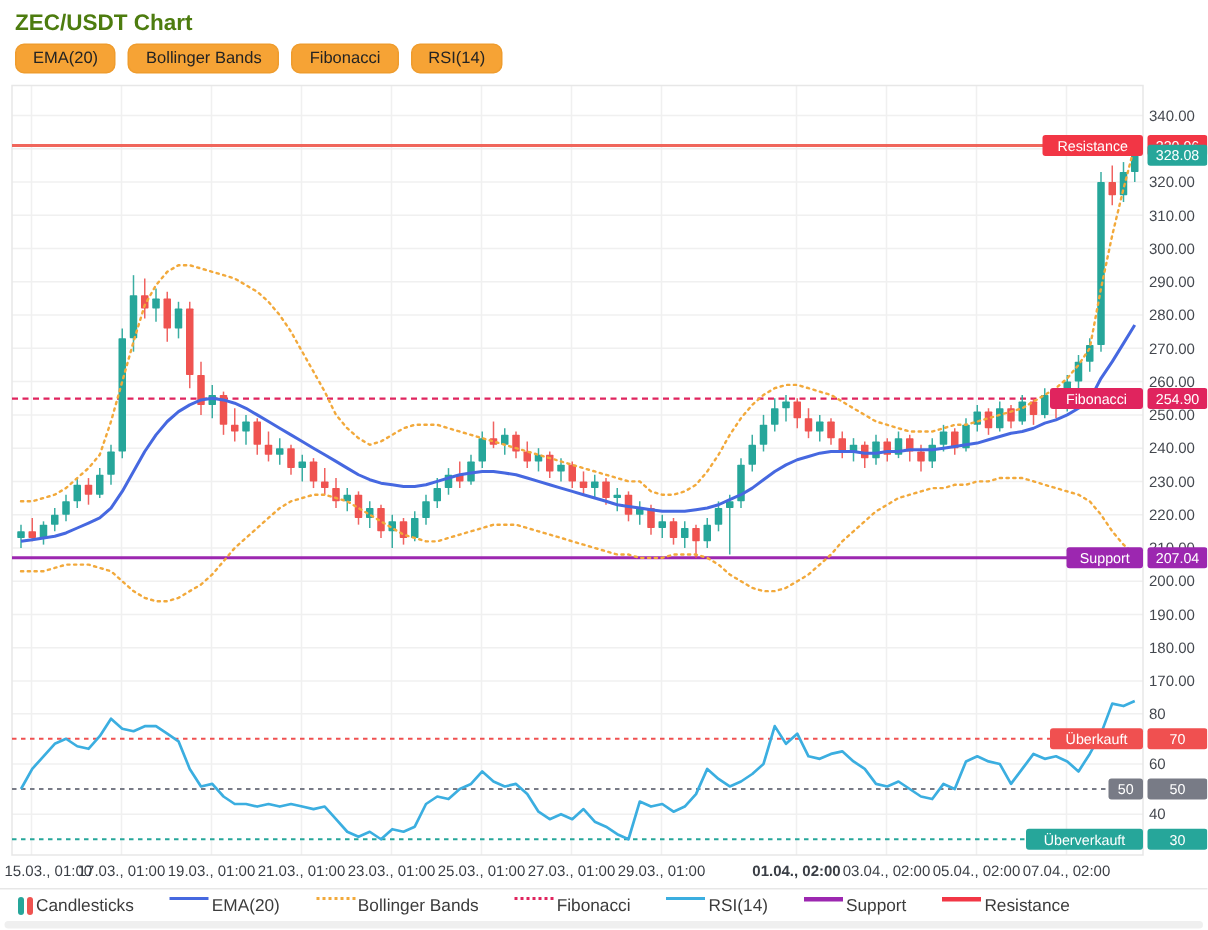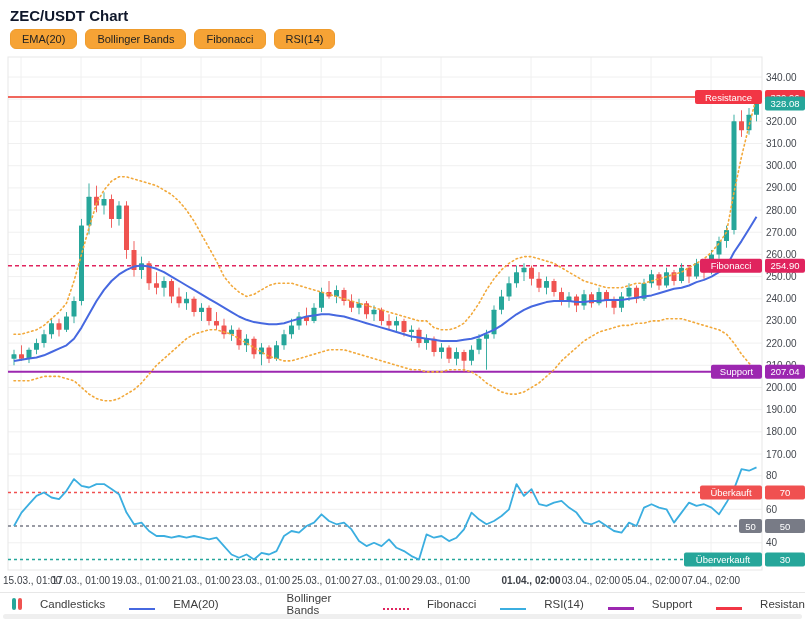--- a/index.html
+++ b/index.html
@@ -1,22 +1,22 @@
 <!DOCTYPE html>
 <html><head>
 <meta charset="utf-8">
 <style>
   html,body{margin:0;padding:0;background:#fff;}
   body{width:805px;height:620px;position:relative;font-family:"Liberation Sans",sans-serif;overflow:hidden;}
-  .title{position:absolute;left:10px;top:7px;font-size:15px;font-weight:bold;color:#0f172a;}
+  .title{position:absolute;left:10px;top:7px;font-size:15px;font-weight:bold;color:#4d7c0f;}
   .btnrow{position:absolute;left:10px;top:29px;display:flex;gap:8px;}
   .ibtn{background:#F6A335;border:1px solid #EF9C2D;border-radius:6px;padding:3px 11px;font-size:11px;color:#232323;font-family:"Liberation Sans",sans-serif;cursor:pointer;white-space:nowrap;}
   #chart{position:absolute;left:0;top:0;}
   .legend{position:absolute;left:0;top:592px;width:805px;height:22px;border-top:1px solid #e7e7e7;display:flex;align-items:center;gap:24px;padding-left:12px;background:#fff;}
-  .litem{display:flex;align-items:flex-end;gap:18px;font-size:11.5px;color:#3c3c3c;cursor:pointer;}
+  .litem{display:flex;align-items:flex-start;gap:2px;font-size:11.5px;color:#3c3c3c;cursor:pointer;}
   .lic{display:inline-flex;align-items:center;}
   .cndl{display:inline-flex;gap:2px;}
   .cndl i{width:4px;height:12px;border-radius:2px;display:inline-block;}
   .lline{width:26px;height:0;display:inline-block;}
   .sbar{position:absolute;left:3px;right:3px;bottom:1px;height:5px;background:#efefef;border-radius:3px;}
 </style>
 </head>
 <body>
 
 <div class="title">ZEC/USDT Chart</div>

